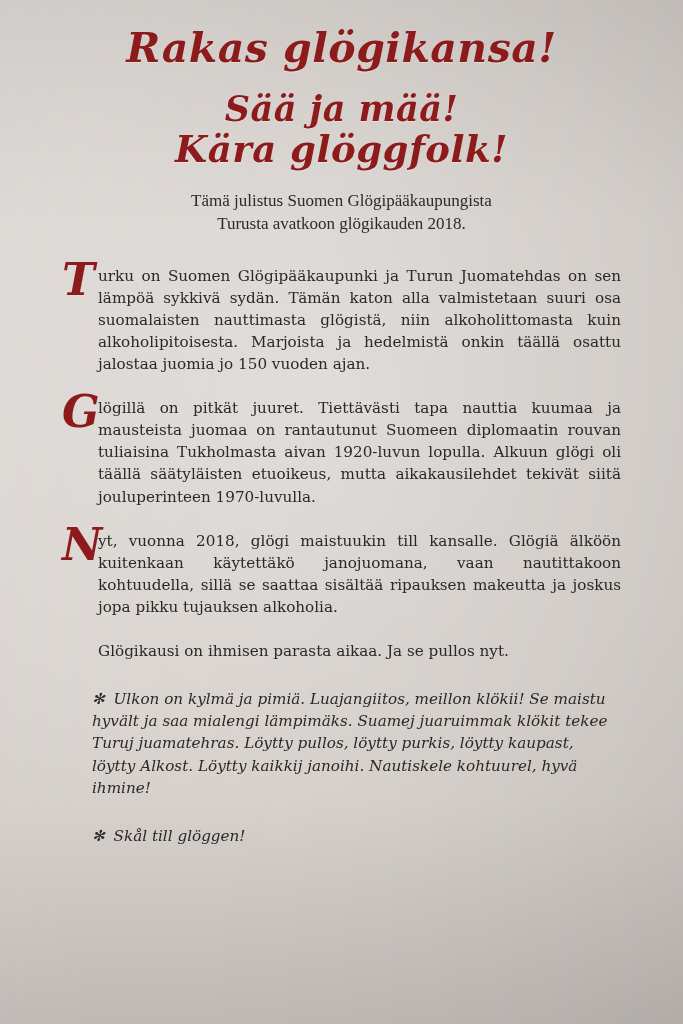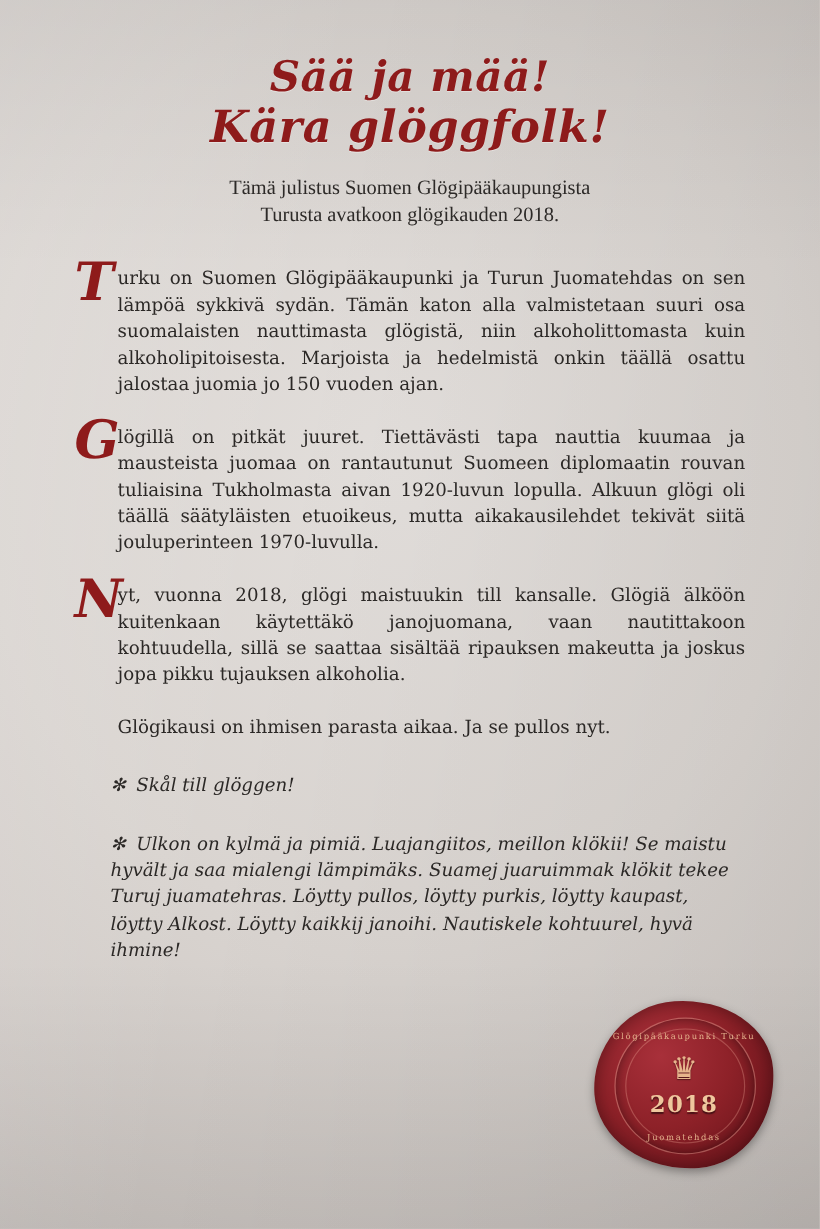--- a/index.html
+++ b/index.html
@@ -193,20 +193,21 @@
   .seal .arc-bottom { bottom: 22px; }
 </style>
 </head>
 <body>
 
 <div id="poster">
 
   <div class="content">
 
     <div class="headline">
+      <span class="l1">Rakas glögikansa!</span>
       <span class="l2">Sää ja mää!</span>
       <span class="l3">Kära glöggfolk!</span>
     </div>
 
     <div class="subtitle">
       <span>Tämä julistus Suomen Glögipääkaupungista</span>
       <span>Turusta avatkoon glögikauden 2018.</span>
     </div>
 
     <div class="body">
@@ -227,33 +228,24 @@
       </p>
 
       <p class="para plain">Glögikausi on ihmisen parasta aikaa. Ja se pullos nyt.</p>
 
 
     </div>
 
     <div class="dialect">
       <p>
         <span class="bullet">✻</span>
-        <span>Skål till glöggen!</span>
+        <span>Ulkon on kylmä ja pimiä. Luajangiitos, meillon klökii! Se maistu hyvält ja saa mialengi lämpimäks. Suamej juaruimmak klökit tekee Turuj juamatehras. Löytty pullos, löytty purkis, löytty kaupast, löytty Alkost. Löytty kaikkij janoihi. Nautiskele kohtuurel, hyvä ihmine!</span>
       </p>
       <p>
         <span class="bullet">✻</span>
-        <span>Ulkon on kylmä ja pimiä. Luajangiitos, meillon klökii! Se maistu hyvält ja saa mialengi lämpimäks. Suamej juaruimmak klökit tekee Turuj juamatehras. Löytty pullos, löytty purkis, löytty kaupast, löytty Alkost. Löytty kaikkij janoihi. Nautiskele kohtuurel, hyvä ihmine!</span>
+        <span>Skål till glöggen!</span>
       </p>
     </div>
 
   </div>
 
-  <div class="seal">
-    <div class="blob"></div>
-    <div class="ring"></div>
-    <div class="ring2"></div>
-    <div class="arc-top">Glögipääkaupunki Turku</div>
-    <div class="emblem">♛</div>
-    <div class="year">2018</div>
-    <div class="arc-bottom">Juomatehdas</div>
-  </div>
 
 </div>
 
 </body></html>

